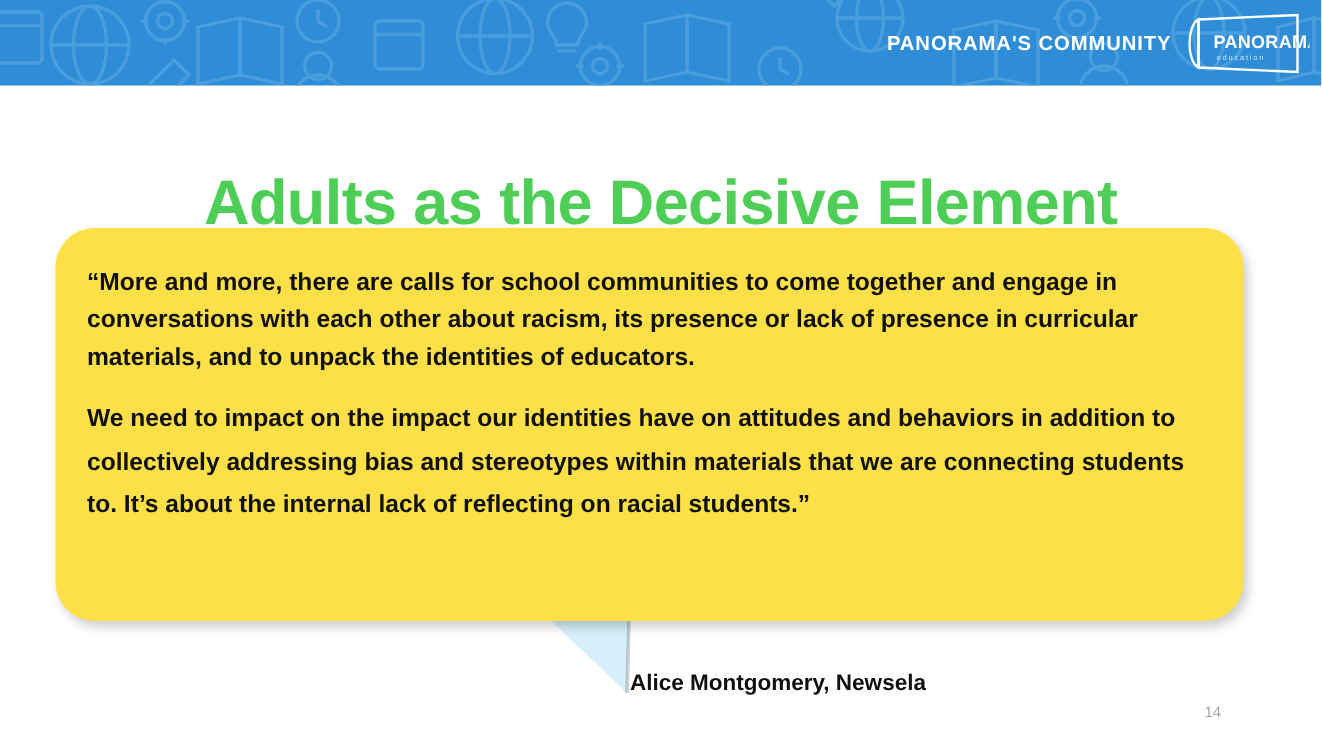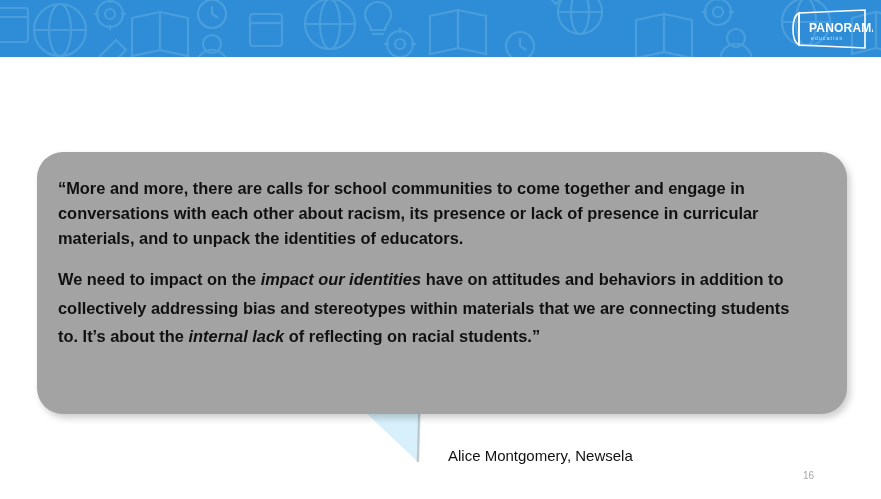--- a/index.html
+++ b/index.html
@@ -88,24 +88,23 @@
     top: 388px;
     width: 220px;
     height: 90px;
     overflow: visible;
   }
   #bubble {
     position: absolute;
     left: 0; top: 0;
     width: 792px;
     height: 262px;
-    background: #a3a3a3;
+    background: #fde047;
     border-radius: 26px;
     box-shadow: 3px 4px 7px rgba(0,0,0,0.20);
-    padding-left: 18px;
   }
   #bubble-text {
     position: absolute;
     left: 21px;
     top: 24px;
     width: 752px;
     color: #111111;
   }
   .para1 {
     font-size: 16.4px;
@@ -116,30 +115,29 @@
   }
   .para2 {
     font-size: 16.4px;
     font-weight: bold;
     line-height: 28.6px;
     margin: 0;
     color: #111111;
   }
   .emph {
     font-weight: 900;
-    font-style: italic;
   }
 
   
   #attribution {
     position: absolute;
-    left: 448px;
+    left: 420px;
     top: 447px;
     font-size: 15px;
-    font-weight: normal;
+    font-weight: bold;
     color: #111111;
     white-space: nowrap;
     line-height: 1.2;
   }
 
   
   #page-number {
     position: absolute;
     left: 803px;
     top: 471px;
@@ -265,29 +263,31 @@
           <line x1="782" y1="22" x2="830" y2="22"></line>
         </g>
 
         <g>
           <path d="M852 18 L876 12 L876 48 L852 54 Z"></path>
           <path d="M900 18 L876 12 L876 48 L900 54 Z"></path>
         </g>
       </g>
     </svg>
 
+    <div id="header-title">PANORAMA'S COMMUNITY</div>
 
     <svg id="brand-logo" viewBox="0 0 88 42">
       <path d="M14 5 C6 9, 6 33, 14 37 L14 5 Z" fill="none" stroke="#ffffff" stroke-width="1.6"></path>
       <path d="M14 5 L80 2 L80 40 L14 37 Z" fill="none" stroke="#ffffff" stroke-width="1.6"></path>
       <text x="24" y="24" fill="#ffffff" font-family="Liberation Sans, sans-serif" font-size="12" font-weight="bold" letter-spacing="0.2">PANORAMA</text>
       <text x="26" y="32" fill="#cfe6f7" font-family="Liberation Sans, sans-serif" font-size="5" letter-spacing="1.2">education</text>
     </svg>
   </div>
 
+  <h1 id="slide-title">Adults as the Decisive Element</h1>
 
   <svg id="bubble-tail-svg" viewBox="0 0 220 90">
     <path d="M40 0 L120 0 L118 74 Z" fill="#D7F0FB" stroke="none"></path>
     <path d="M120 2 L118 74" stroke="rgba(0,0,0,0.18)" stroke-width="2.5" fill="none"></path>
   </svg>
 
   <div id="bubble-wrap">
     <div id="bubble">
       <div id="bubble-text">
         <p class="para1">
@@ -295,15 +295,15 @@
         </p>
         <p class="para2">
           <span>We need to impact on the </span><span class="emph">impact our identities</span><span> have on attitudes and behaviors in addition to collectively addressing bias and stereotypes within materials that we are connecting students to. It’s about the </span><span class="emph">internal lack</span><span> of reflecting on racial students.”</span>
         </p>
       </div>
     </div>
   </div>
 
   <div id="attribution">Alice Montgomery, Newsela</div>
 
-  <div id="page-number">16</div>
+  <div id="page-number">14</div>
 
 </div>
 
 </body></html>

